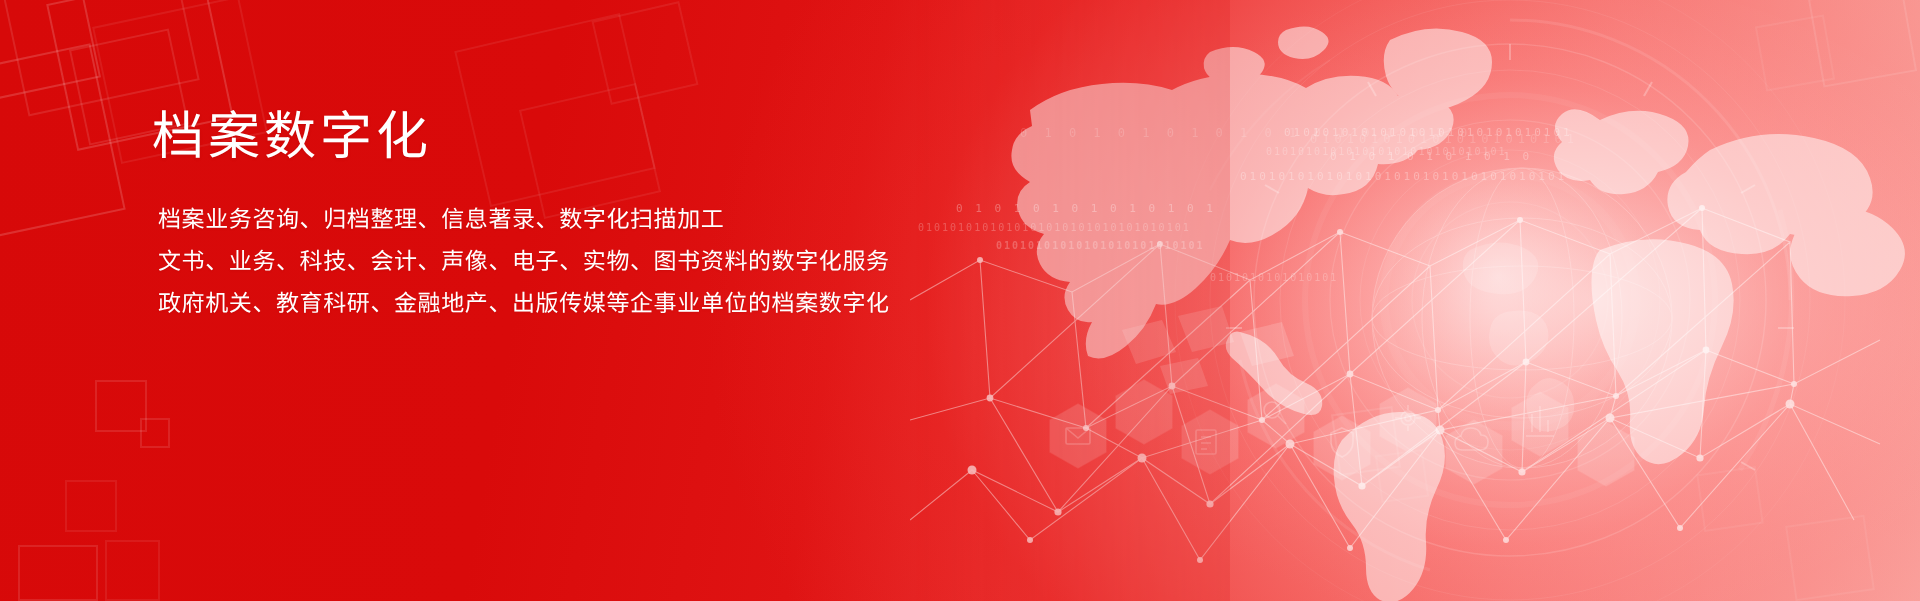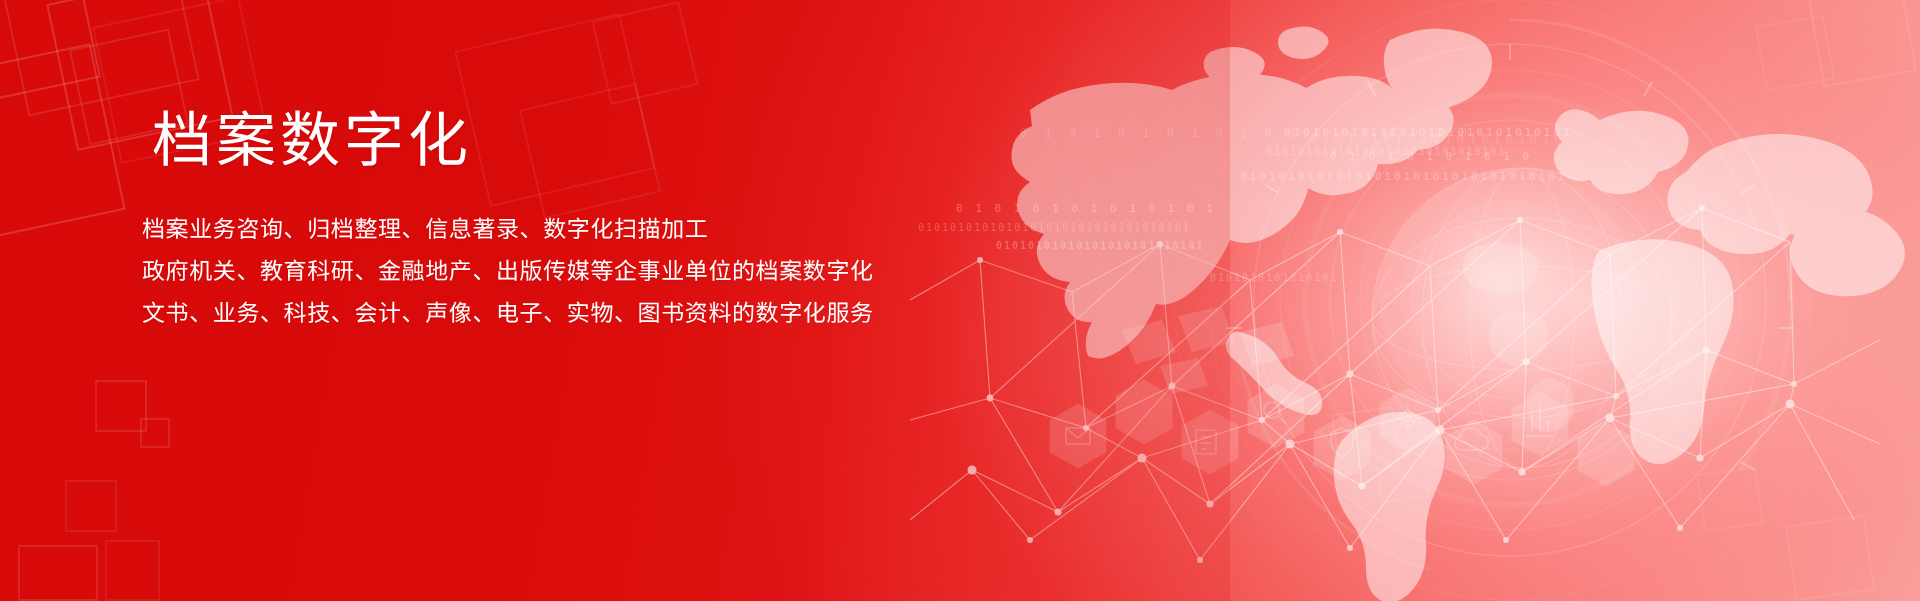--- a/index.html
+++ b/index.html
@@ -54,32 +54,33 @@
 
   
   .copy {
     position: absolute;
     left: 142px;
     top: 108px;
     width: 760px;
   }
   .headline {
     color: #ffffff;
-    font-size: 60px;
+    font-size: 52px;
     line-height: 1.1;
     letter-spacing: 4px;
     margin: 0 0 34px 10px;
     font-weight: 400;
     text-shadow: 0 1px 3px rgba(120,0,0,0.18);
     white-space: nowrap;
   }
   .sub-list {
     list-style: none;
-    margin: 0;
+    margin: 16px;
     padding: 0;
+    font-family: Liberation Serif, serif;
   }
   .sub-list li {
     color: #ffffff;
     font-size: 23px;
     line-height: 42px;
     letter-spacing: 0.6px;
     white-space: nowrap;
     font-weight: 400;
     text-shadow: 0 1px 2px rgba(140,0,0,0.16);
   }
@@ -349,18 +350,18 @@
     <span class="bits" style="left:374px; top:126px;">010101010101010101010101010101</span>
     <span class="bits b2" style="left:300px; top:272px;">0101010101010101</span>
     <span class="bits" style="left:330px; top:170px;">0101010101010101010101010101010101</span>
     <span class="bits b2" style="left:356px; top:146px;">010101010101010101010101010101</span>
   </div>
 
   <div class="copy">
     <h1 class="headline">档案数字化</h1>
     <ul class="sub-list">
       <li>档案业务咨询、归档整理、信息著录、数字化扫描加工</li>
+      <li>文书、业务、科技、会计、声像、电子、实物、图书资料的数字化服务</li>
       <li>政府机关、教育科研、金融地产、出版传媒等企事业单位的档案数字化</li>
-      <li>文书、业务、科技、会计、声像、电子、实物、图书资料的数字化服务</li>
     </ul>
   </div>
 
 </div>
 
 </body></html>

